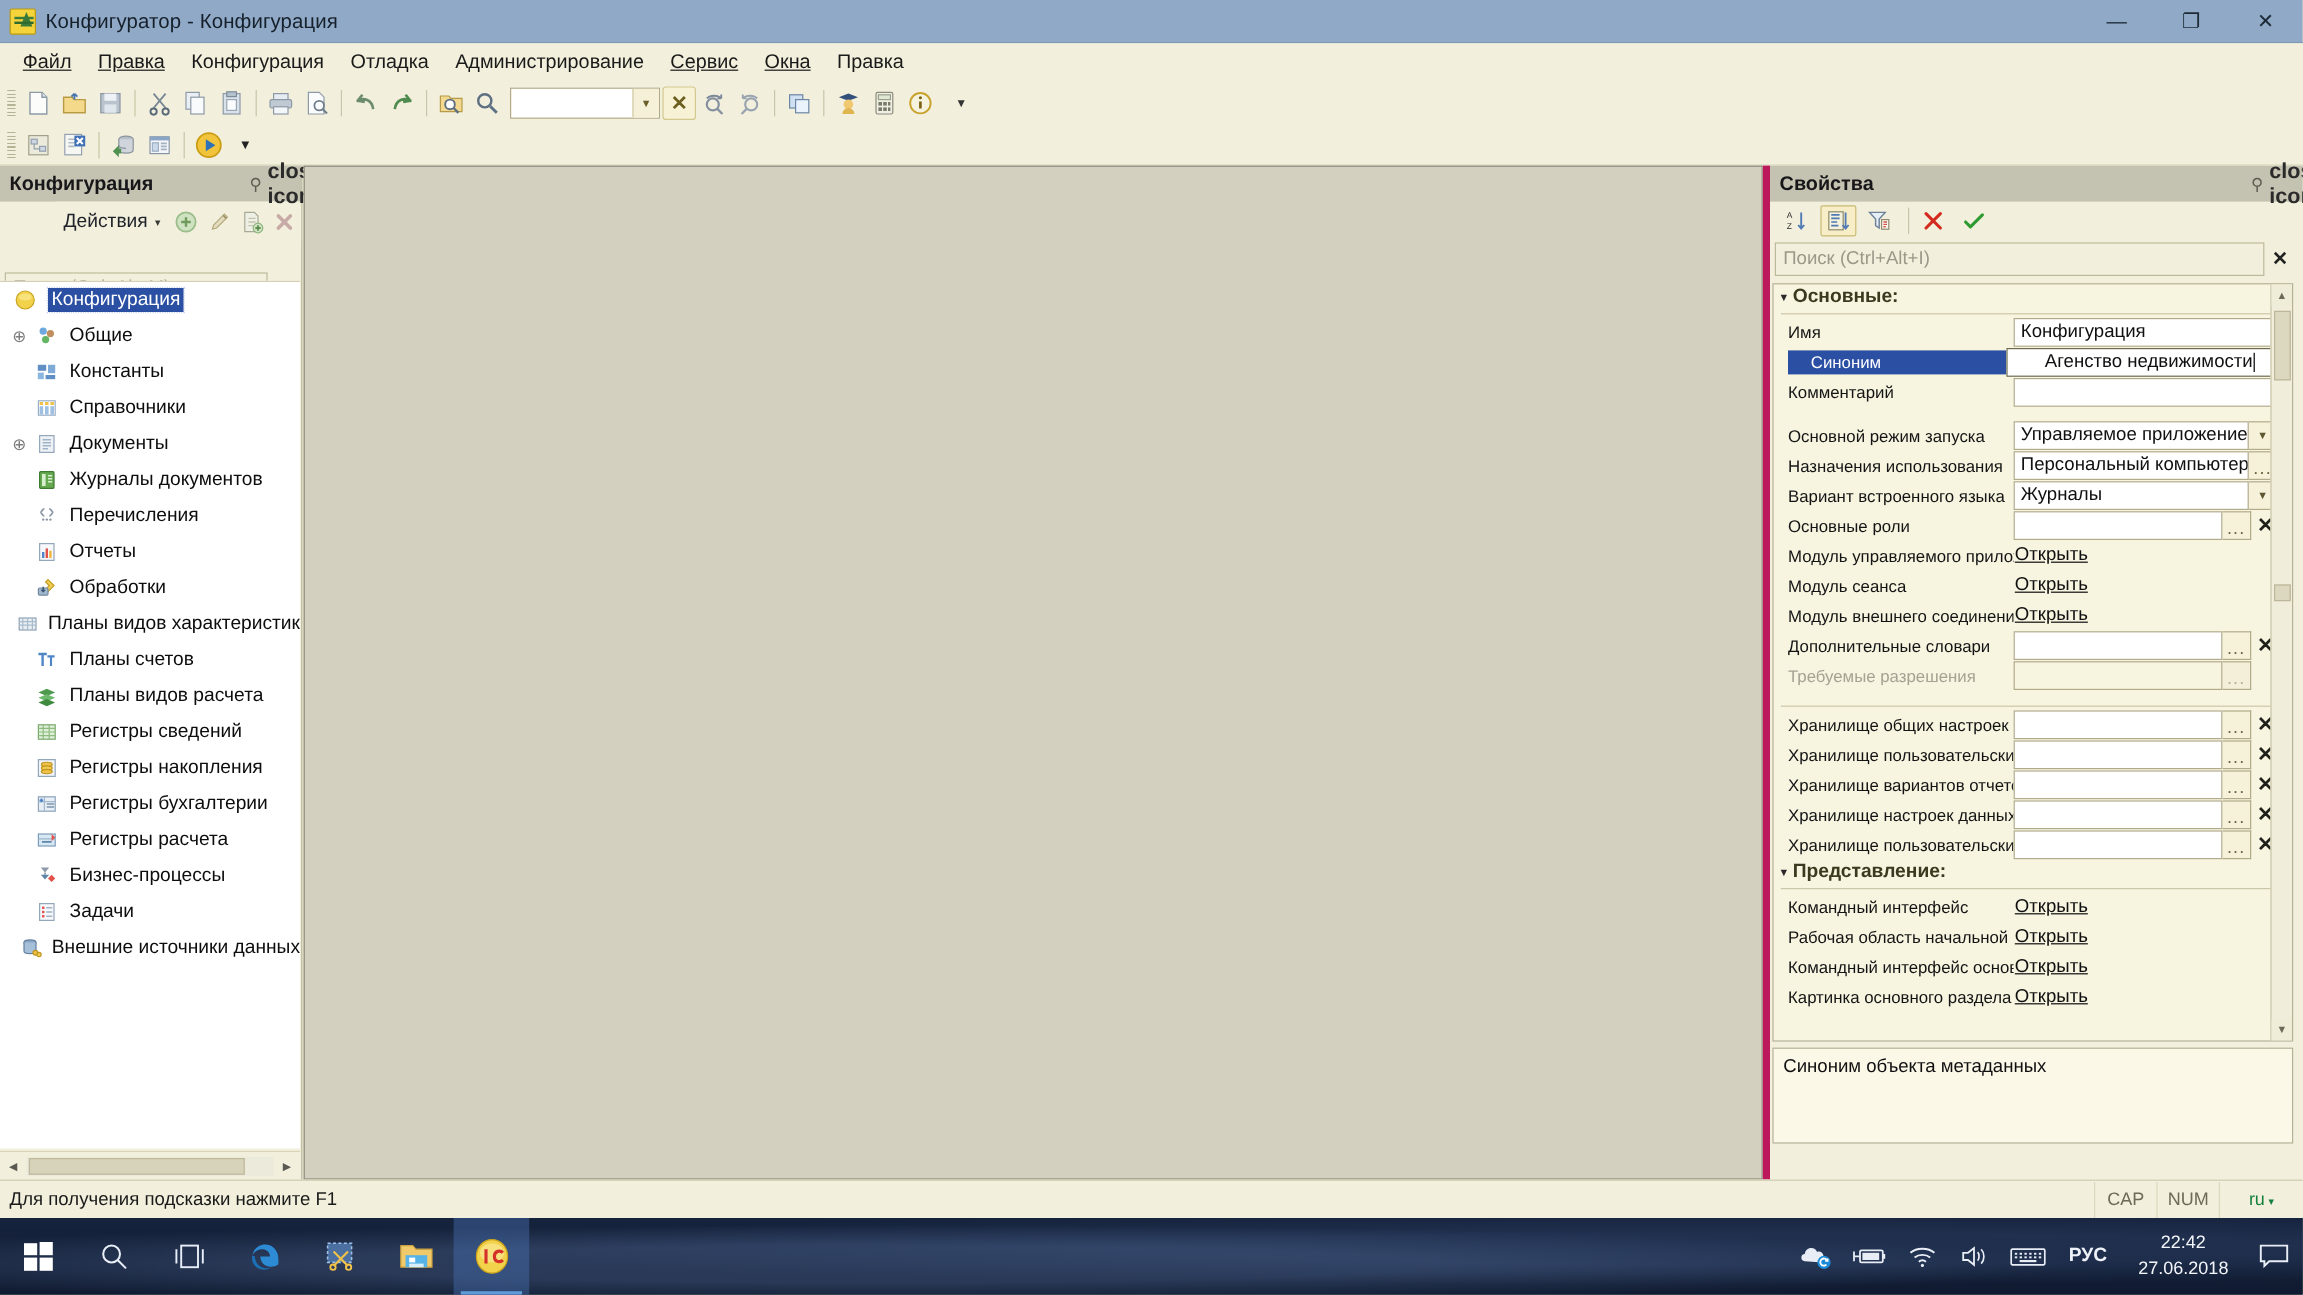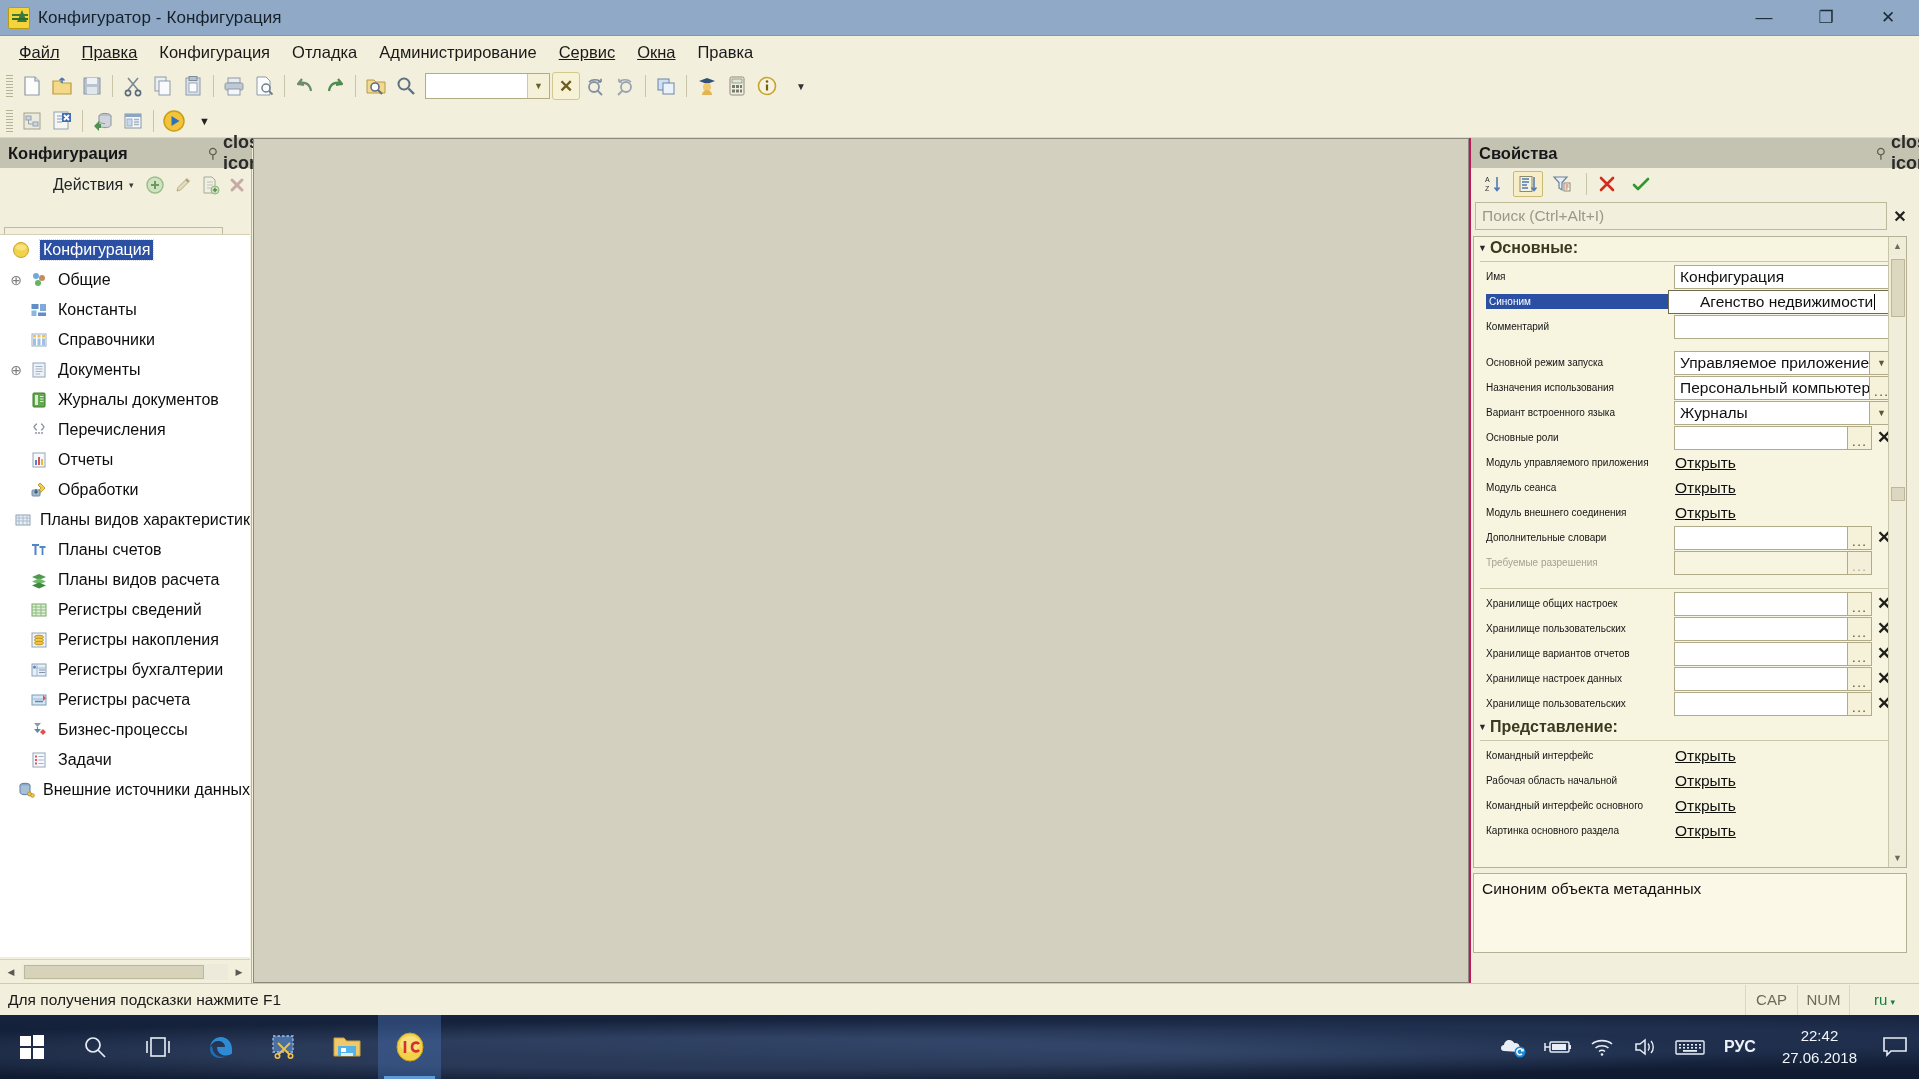--- a/index.html
+++ b/index.html
@@ -136,21 +136,21 @@
 
   
   .workspace {
     position:absolute; left:253px; top:138px; width:1216px; height:845px;
     background:#d4d0c0; border:1px solid #8c8a7c;
   }
 
   
   .right-panel {
     position:absolute; left:1469px; top:138px; width:450px; height:845px;
-    background:#f2f0dc; border-left:2px solid #be185d;
+    background:#f2f0dc; border-left:6px solid #be185d;
   }
   .rp-toolbar { height:32px; display:flex; align-items:center; padding-left:8px; }
   .rpbtn {
     width:30px;height:26px;display:flex;align-items:center;justify-content:center;margin-right:4px;
     border:1px solid transparent; border-radius:2px;
   }
   .rpbtn.active { border-color:#c9b973; background:#f7eec8; }
   .rp-search {
     margin:2px 6px 0 4px; height:28px; display:flex; align-items:center;
   }
@@ -165,24 +165,24 @@
     background:#f7f4e0; border:1px solid #b6b096; overflow:hidden;
   }
   .grp {
     display:flex; align-items:center; font-weight:bold; color:#3b3a1e;
     font-size:16px; padding:2px 0 2px 4px;
   }
   .grp .tri { font-size:9px; margin-right:3px; color:#2a2a2a; }
   .grp-line { height:1px; background:#cdc7aa; margin:2px 6px 2px 6px; }
   .prow { display:flex; align-items:center; height:25px; padding-left:12px; }
   .pname {
-    width:188px; font-size:10px; color:#141414; white-space:nowrap; overflow:hidden;
+    width:188px; font-size:14px; color:#141414; white-space:nowrap; overflow:hidden;
     flex:0 0 188px;
   }
-  .pname.sel { background:#2b4fa2; color:#fff; padding:2px 3px; width:auto; flex:0 0 auto; min-width:182px;}
+  .pname.sel { background:#2b4fa2; color:#fff; padding:2px 19px; width:auto; flex:0 0 auto; min-width:182px;}
   .pname.dim { color:#a6a294; }
   .pfield {
     flex:1; margin-right:12px; height:24px; background:#fff;
     border:1px solid #b2ab8a; display:flex; align-items:center; padding-left:5px;
     font-size:15.5px; color:#101010; position:relative; overflow:hidden; white-space:nowrap;
   }
   .pfield.focus { border:1px solid #6d6a4e;padding-left:31px; }
   .pfield .caretbar {
     display:inline-block; width:1px; height:16px; background:#000; margin-left:1px;
     vertical-align:middle;

